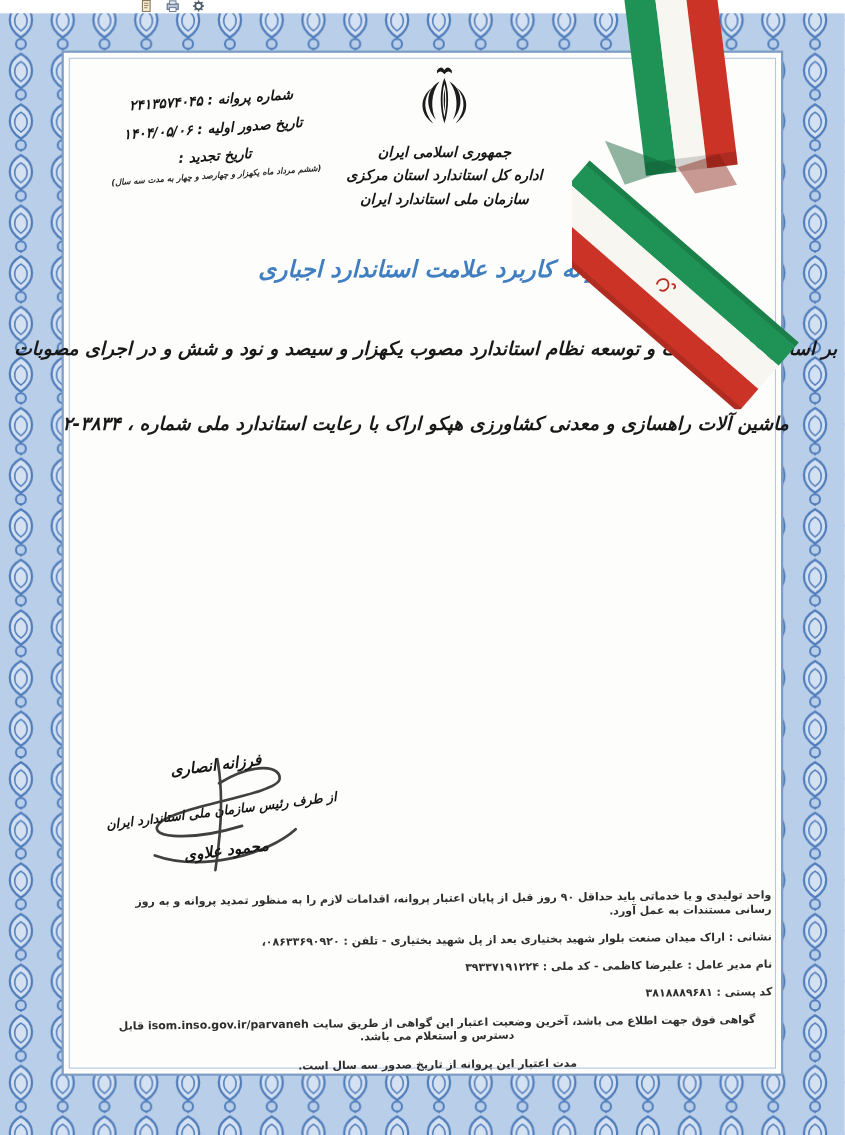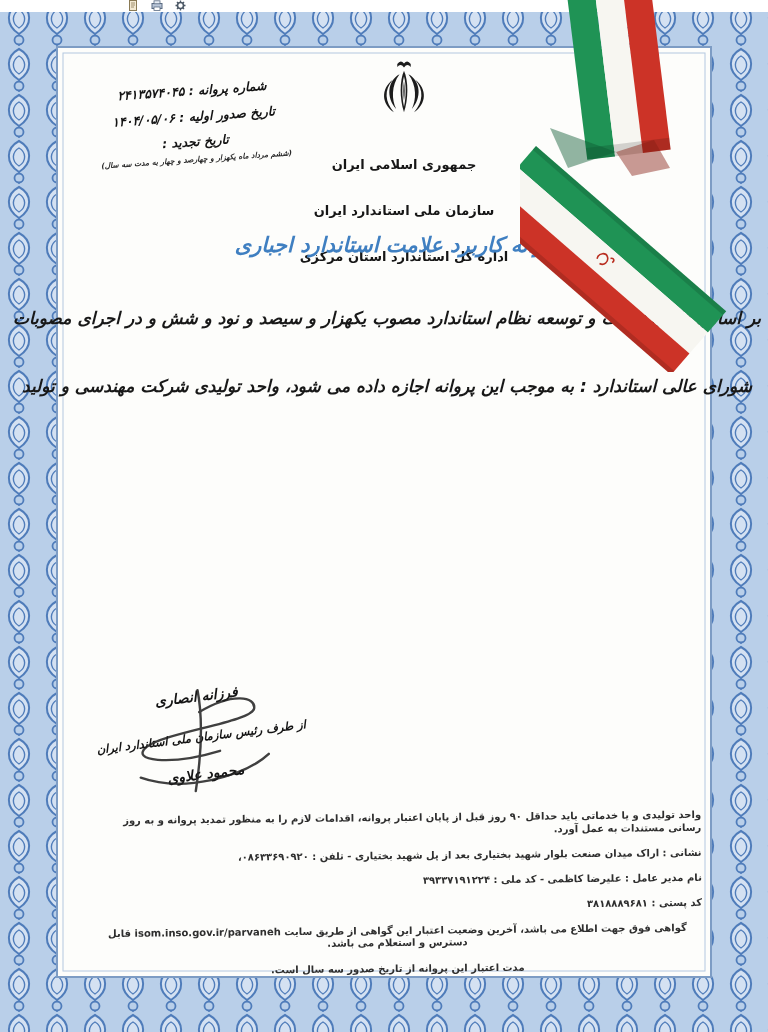--- a/index.html
+++ b/index.html
@@ -24,21 +24,21 @@
     font-weight:bold;font-style:italic;font-size:12.5px;line-height:2.05;
     color:#141414;
   }
   .meta-note{font-size:7.5px;font-weight:bold;line-height:1.4;color:#2a2a2a;}
   .letterhead{
     position:absolute;top:60px;left:57px;right:57px;text-align:center;
     transform:translateX(20px);
     direction:rtl;color:#161616;
   }
   .letterhead .emblem-wrap{height:66px;}
-  .h-line{font-weight:bold;font-size:13px;margin-top:31px;}
+  .h-line{font-weight:bold;font-style:italic;font-size:13px;margin-top:6px;}
   .cert-title{
     position:absolute;top:233px;left:57px;right:57px;text-align:center;
     transform:translateX(14px);
     direction:rtl;font-size:21px;font-weight:bold;font-style:italic;
     color:#3f7fc1;
   }
   .cert-body{
     position:absolute;top:284px;left:80px;right:74px;
     direction:rtl;
   }
@@ -150,29 +150,29 @@
           <g transform="scale(-1,1)">
             <path d="M-8,-30 C-30,-18 -32,12 -14,32 C-22,16 -23,-10 -8,-30 Z"></path>
             <path d="M-20,-20 C-42,-4 -40,24 -18,38 C-34,20 -36,-2 -20,-20 Z"></path>
           </g>
         </g>
         <path d="M0,-26 C4,-12 4,10 0,28 C-4,10 -4,-12 0,-26 Z" fill="#fdfdfb"></path>
         <path d="M0,-18 C1.6,-8 1.6,6 0,18 C-1.6,6 -1.6,-8 0,-18 Z" fill="#1c1c1c"></path>
       </svg>
     </div>
     <div class="h-line">جمهوری اسلامی ایران</div>
+    <div class="h-line">اداره کل استاندارد استان مرکزی</div>
     <div class="h-line">سازمان ملی استاندارد ایران</div>
-    <div class="h-line">اداره کل استاندارد استان مرکزی</div>
   </div>
 
   <div class="cert-title">پروانه کاربرد علامت استاندارد اجباری</div>
 
   <div class="cert-body">
     <div class="bline">بر اساس قانون تقویت و توسعه نظام استاندارد مصوب یکهزار و سیصد و نود و شش و در اجرای مصوبات</div>
-    <div class="bline">شورای عالی استاندارد : به موجب این پروانه اجازه داده می شود، واحد تولیدی شرکت مهندسی و تولید</div>
+    <div class="bline">ماشین آلات راهسازی و معدنی کشاورزی هپکو اراک با رعایت استاندارد ملی شماره ، ۳۸۳۴-۲</div>
   </div>
 
   <div class="sig">
     <div class="sig-name">فرزانه انصاری</div>
     <div class="sig-behalf">از طرف رئیس سازمان ملی استاندارد ایران</div>
     <div class="sig-counter">محمود علاوی</div>
     <svg class="sig-scrawl" width="190" height="130" viewBox="0 0 190 130">
       <g stroke="#1f1f1f" stroke-width="2.4" fill="none" opacity="0.85" stroke-linecap="round">
         <path d="M98,30 C134,14 156,22 153,33 C150,46 62,46 42,58 C22,70 62,80 114,71"></path>
         <path d="M99,8 C101,38 94,76 85,108"></path>

